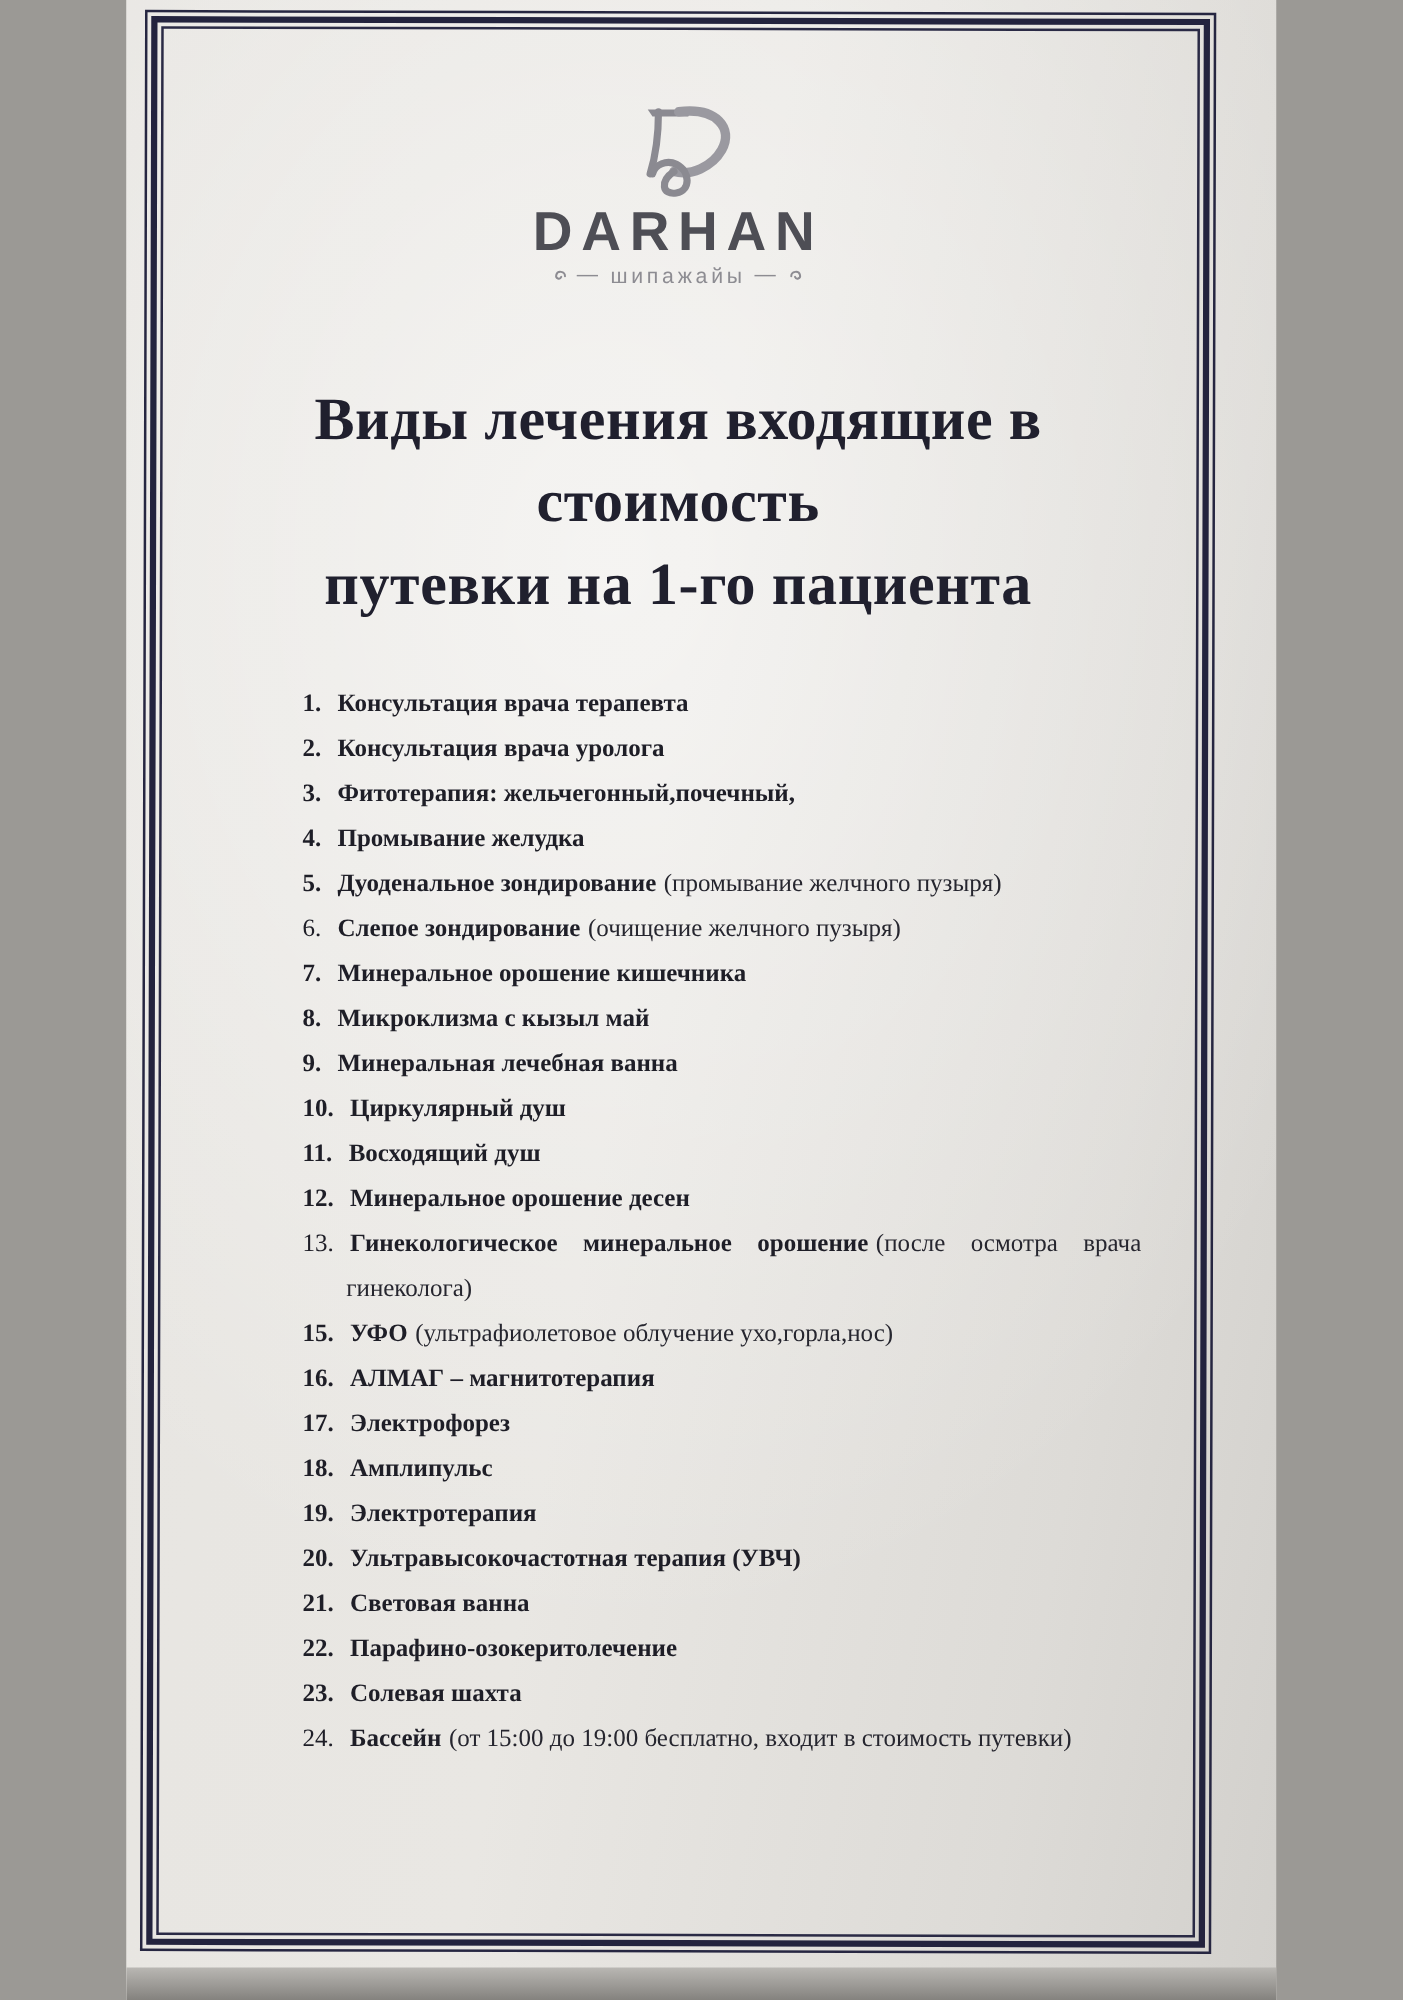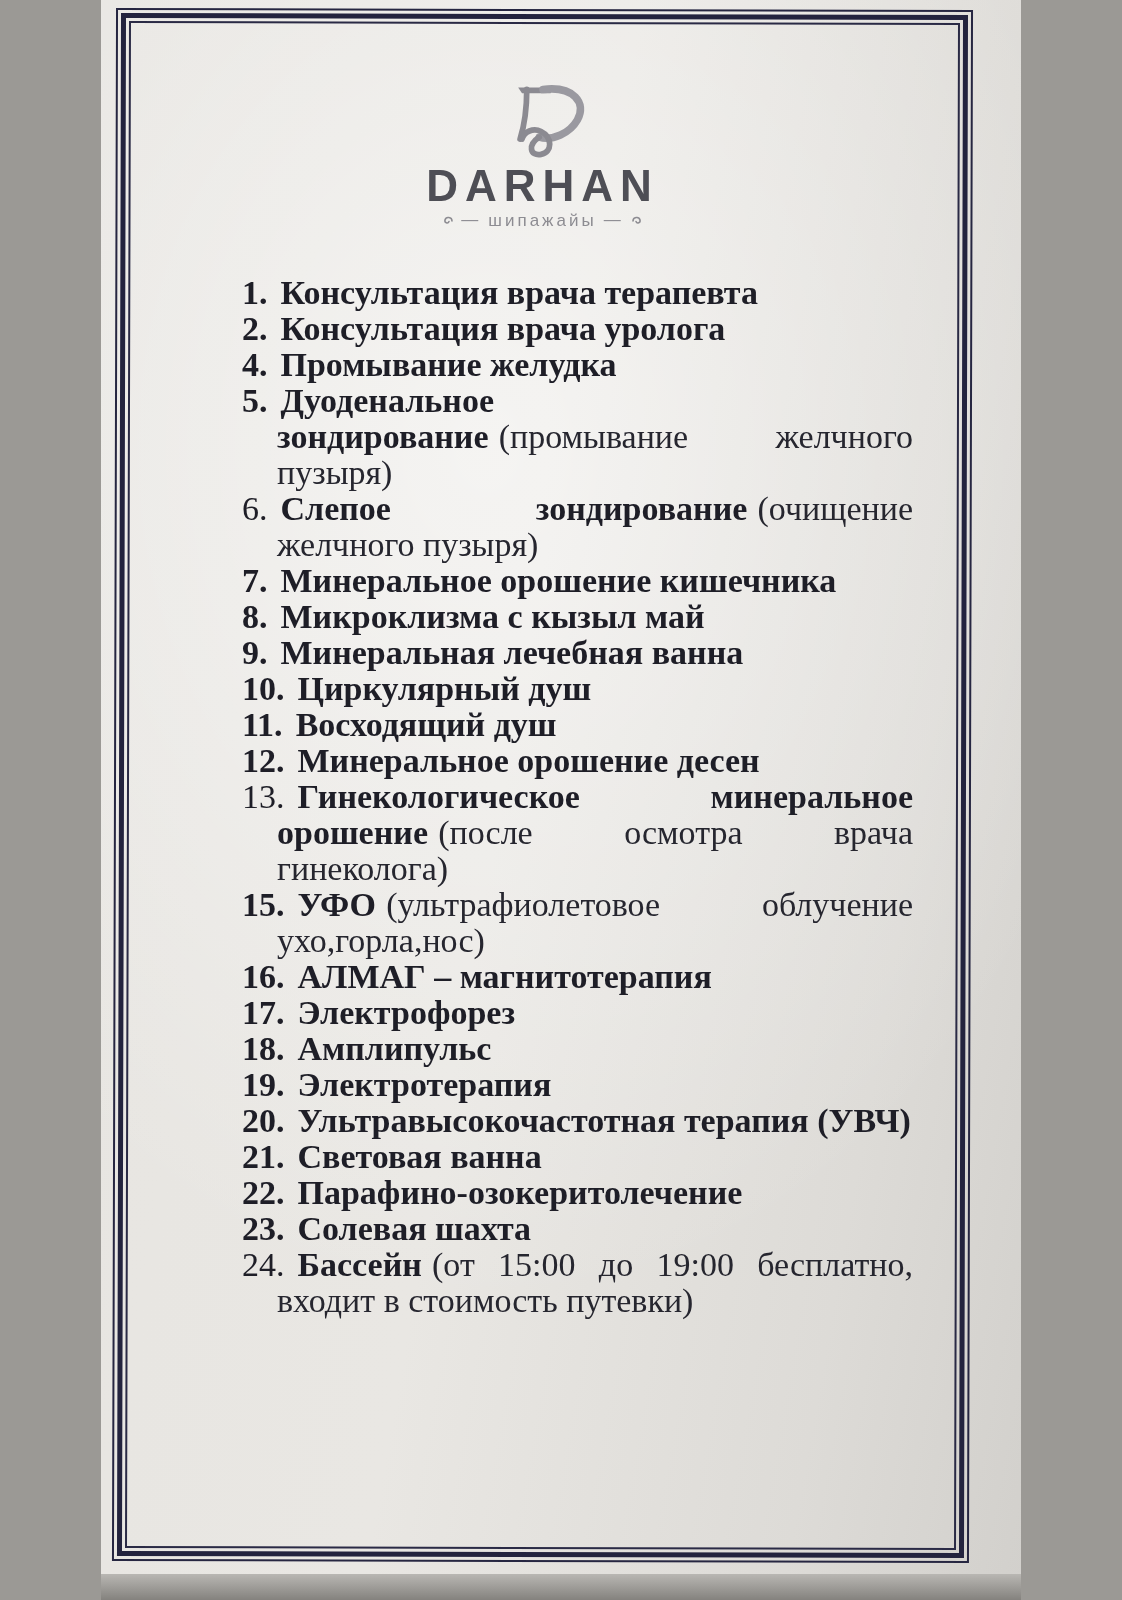--- a/index.html
+++ b/index.html
@@ -76,21 +76,21 @@
 
   
   .list {
     margin-top: 44px;
     margin-left: 128px;
     margin-right: 58px;
     text-align: left;
     list-style: none;
   }
   .list li {
-    font-size: 34px;
+    font-size: 20px;
     line-height: 36px;
     font-weight: 700;
     color: #1e1e27;
     padding-left: 35px;
     text-indent: -35px;
     text-align: justify;
   }
   .item-number { font-weight: 700; margin-right: 13px; }
   .item-number.reg { font-weight: 400; }
   .item-note {
@@ -130,30 +130,38 @@
         </svg>
         <span class="dash">—</span>
         <span>шипажайы</span>
         <span class="dash">—</span>
         <svg width="16" height="12" viewBox="0 0 16 12">
           <path d="M2 6 C2 2 8 1 9 5 C9.7 8 6 9 5 6.5" stroke="#8d8c92" stroke-width="1.6" fill="none" stroke-linecap="round"></path>
         </svg>
       </div>
     </div>
 
+    <div class="title">
+      <div>Виды лечения входящие в</div>
+      <div>стоимость</div>
+      <div>путевки на 1-го пациента</div>
+    </div>
 
     <ol class="list">
   <li>
     <span class="item-number">1.</span><span class="item-text">Консультация врача терапевта</span>
   </li>
 
   <li>
     <span class="item-number">2.</span><span class="item-text">Консультация врача уролога</span>
   </li>
 
+  <li>
+    <span class="item-number">3.</span><span class="item-text">Фитотерапия: жельчегонный,почечный,</span>
+  </li>
 
   <li>
     <span class="item-number">4.</span><span class="item-text">Промывание желудка</span>
   </li>
 
   <li>
     <span class="item-number">5.</span><span class="item-text">Дуоденальное зондирование</span><span class="item-note">(промывание желчного пузыря)</span>
   </li>
 
   <li>

